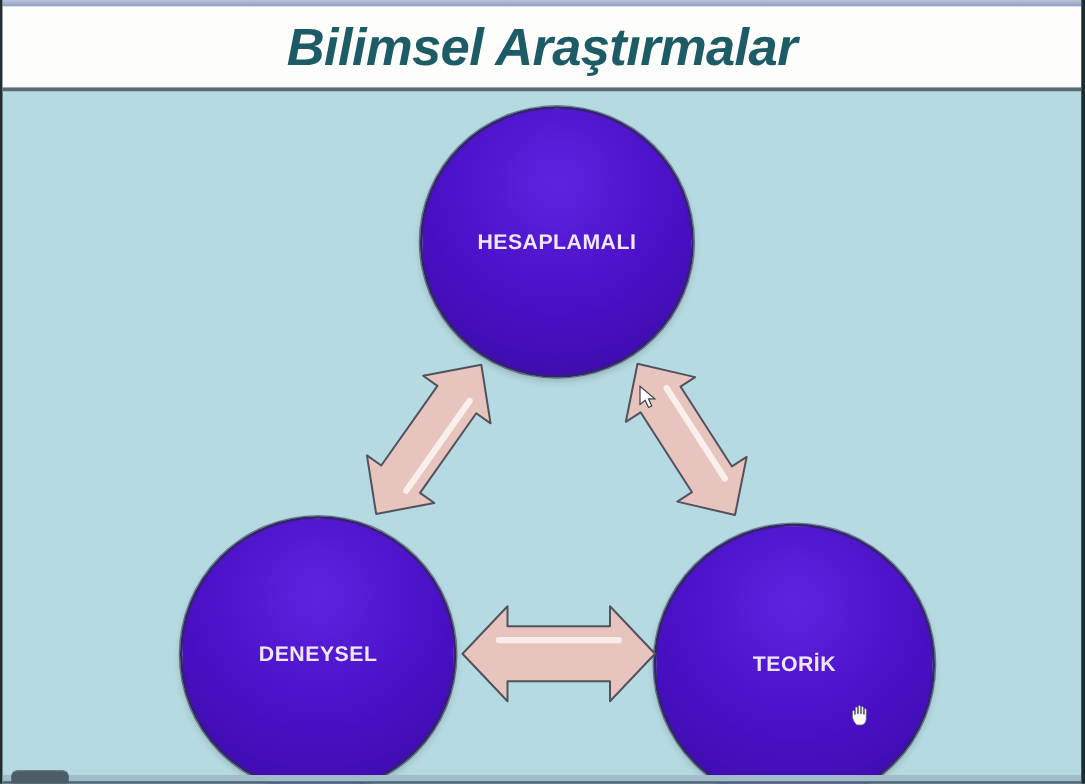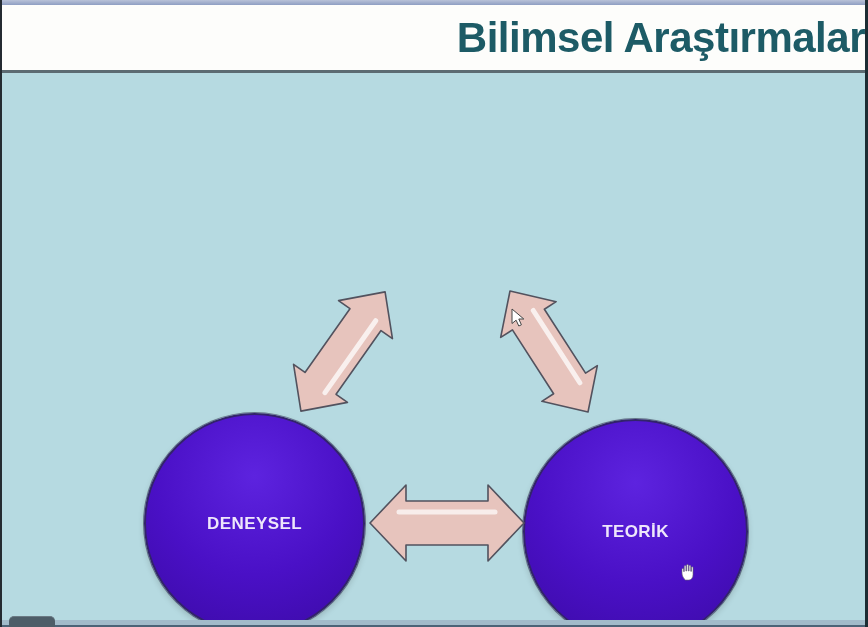--- a/index.html
+++ b/index.html
@@ -10,21 +10,21 @@
     border-left:2px solid #242b31;border-right:3px solid #1c2c33;
     font-family:"Liberation Sans",sans-serif;
   }
   .top-strip{
     position:absolute;left:0;top:0;width:100%;height:5px;z-index:6;
     background:linear-gradient(180deg,#b9c2d8 0%,var(--top-strip,#8e9ec2) 100%);
   }
   .header{
     position:absolute;left:0;top:5px;width:100%;height:65px;z-index:1;
     background:var(--header-bg,#fdfdfb);
-    display:flex;align-items:center;justify-content:flex-end;
+    display:flex;align-items:center;justify-content:center;font-style:italic;
   }
   .title{
     color:var(--title-text,#1d5b66);
     font-size:42px;font-weight:bold;letter-spacing:-0.5px;
   }
   .separator{
     position:absolute;left:0;top:70px;width:100%;height:3px;z-index:6;
     background:#5c6b72;
   }
   .circle{
@@ -65,20 +65,23 @@
 <div class="frame">
 
   <div class="top-strip"></div>
 
   <div class="header">
     <div class="title">Bilimsel Araştırmalar</div>
   </div>
 
   <div class="separator"></div>
 
+  <div class="circle circle-hesaplamali">
+    <span class="node-label">HESAPLAMALI</span>
+  </div>
 
   <div class="circle circle-deneysel">
     <span class="node-label">DENEYSEL</span>
   </div>
 
   <div class="circle circle-teorik">
     <span class="node-label">TEORİK</span>
   </div>
 
   <svg class="arrow-layer" width="868" height="627" viewBox="0 0 868 627">

